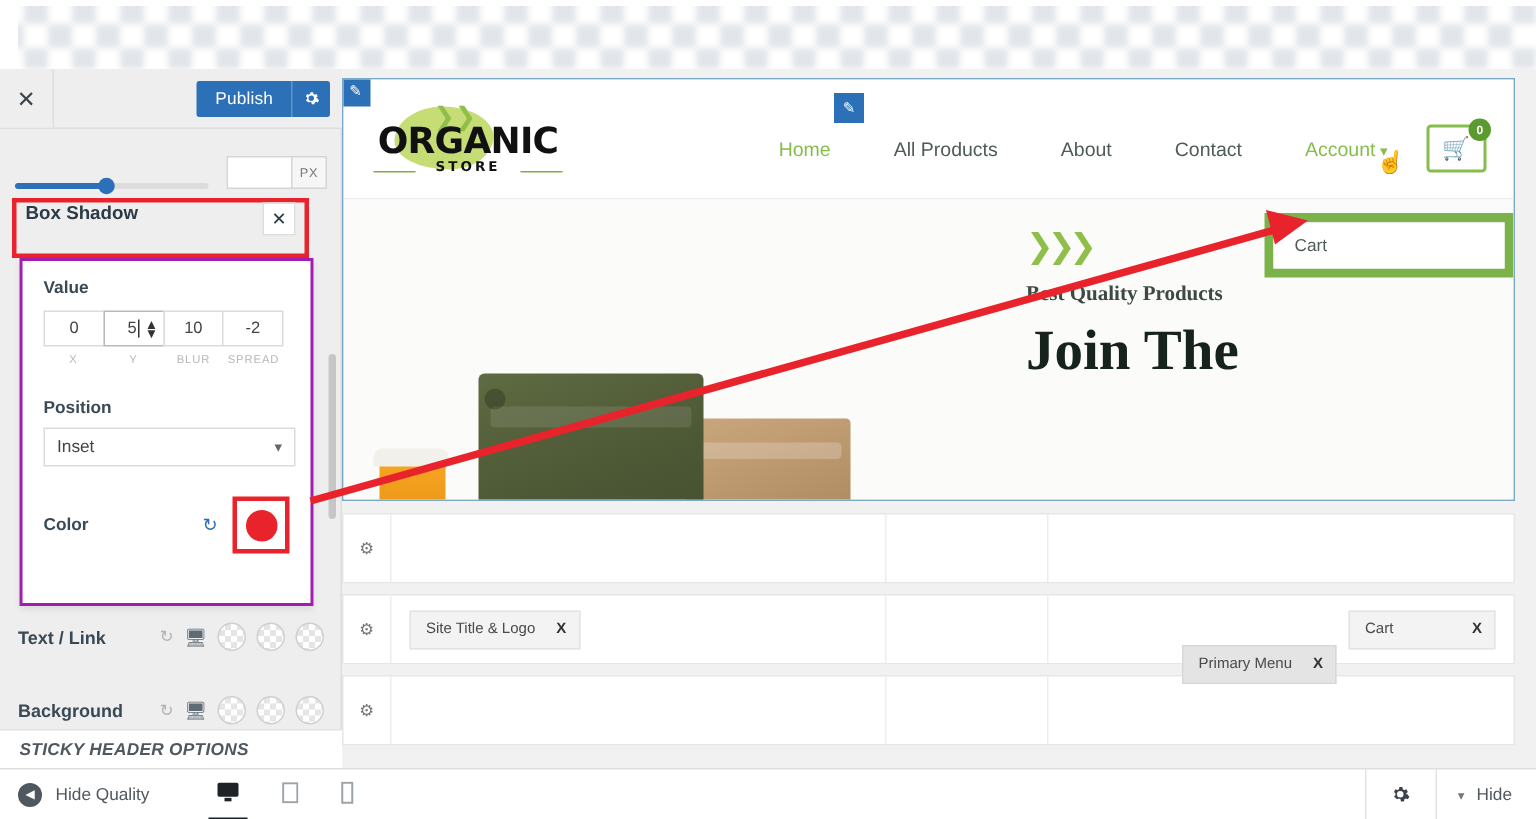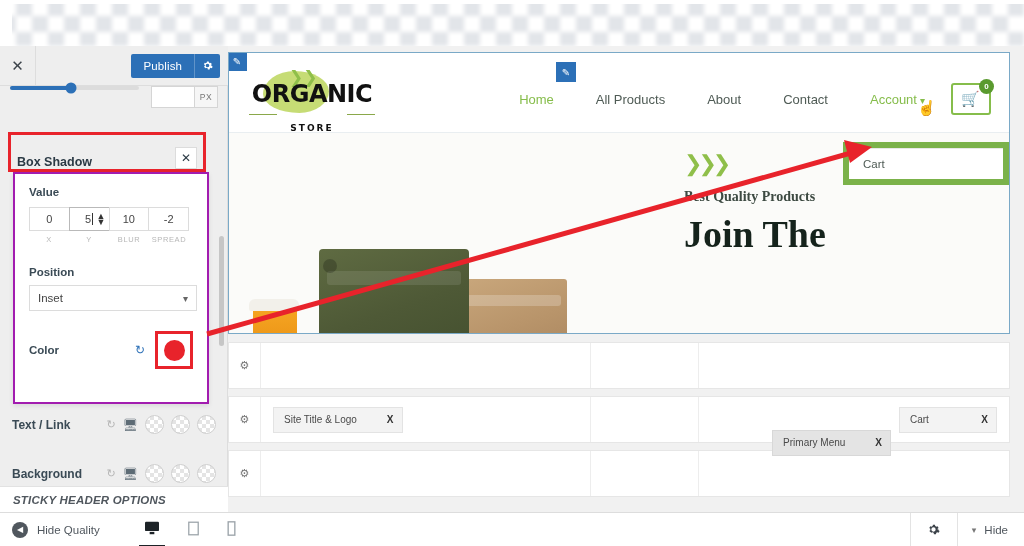--- a/index.html
+++ b/index.html
@@ -50,21 +50,21 @@
   }
   .publish-btn .pub-label { padding: 0 12px 0 13px; letter-spacing: .1px; }
   .publish-btn .pub-gear {
     border-left: 1px solid rgba(255,255,255,.25); width: 26px; height: 24px;
     display: flex; align-items: center; justify-content: center; font-size: 11px;
   }
 
   
   .slider-row {
     position: absolute; left: 0; top: 40px; width: 228px; height: 40px;
-    display: flex; align-items: flex-start; padding: 0 10px;
+    display: flex; align-items: flex-end; padding: 0 10px;
   }
   .slider-track {
     position: relative; flex: 1; height: 4px; background: #dcdcdc; border-radius: 2px;
     margin-right: 12px;
   }
   .slider-fill { position: absolute; left: 0; top: 0; height: 4px; width: 47%; background: #2c70b7; border-radius: 2px; }
   .slider-knob {
     position: absolute; left: 47%; top: 50%; transform: translate(-50%, -50%);
     width: 11px; height: 11px; border-radius: 50%; background: #2c70b7;
   }
@@ -77,21 +77,21 @@
     letter-spacing: .5px;
   }
 
   
   .bs-highlight {
     position: absolute; left: 8px; top: 86px; width: 198px; height: 40px;
     border: 3px solid #e8232b; background: #eeeeee;
   }
   .bs-header {
     position: absolute; left: 0; top: 0; width: 100%; height: 100%;
-    display: flex; align-items: flex-end; padding: 0 6px 0 6px;
+    display: flex; align-items: flex-start; padding: 0 6px 0 6px;
   }
   .bs-title { font-size: 12.5px; color: #2b3a45; font-weight: 600; }
   .bs-x {
     margin-left: auto; width: 22px; height: 22px; background: #fff; border: 1px solid #dcdcdc;
     display: flex; align-items: center; justify-content: center; font-size: 12px; color: #2b3a45;
     cursor: pointer;
   }
 
   
   .bs-popover {
@@ -188,21 +188,21 @@
     opacity: .95;
   }
   .logo-word {
     position: absolute; left: 0; top: 13px; width: 130px; text-align: center;
     font-family: "DejaVu Sans", sans-serif; font-weight: 700; font-size: 24px;
     color: #111; letter-spacing: -.5px;
   }
   .logo-sub {
     position: absolute; left: 0; top: 40px; width: 130px; text-align: center;
     font-family: "DejaVu Sans", sans-serif; font-weight: 700; font-size: 9px;
-    color: #111; letter-spacing: 2px; margin-top: 16px;
+    color: #111; letter-spacing: 2px;
   }
   .logo-rule-l, .logo-rule-r {
     position: absolute; top: 47px; height: 1px; background: #8aa84a;
   }
   .logo-rule-l { left: 2px; width: 28px; }
   .logo-rule-r { right: 2px; width: 28px; }
   .logo-leaf {
     position: absolute; left: 42px; top: 0px; font-size: 17px; color: #8fbf4a;
     transform: rotate(-18px);
   }
@@ -295,21 +295,21 @@
     width: 32px; display: flex; align-items: center; justify-content: center;
     font-size: 11px; color: #777; border-right: 1px solid #ededed; cursor: pointer;
   }
   .b-col { border-right: 1px solid #ededed; display: flex; align-items: center; padding: 0 12px; }
   .b-col.left { flex: 0 0 330px; }
   .b-col.center { flex: 0 0 108px; }
   .b-col.right { flex: 1; justify-content: flex-end; border-right: none; gap: 8px; }
   .chip {
     display: flex; align-items: center; height: 26px; background: #f3f3f3;
     border: 1px solid #e3e3e3; font-size: 10px; color: #4a4a4a; padding: 0 8px 0 10px;
-    cursor: pointer; gap: 30px;
+    cursor: pointer; gap: 14px;
   }
   .chip.dark { background: #e4e4e4; border-color: #d8d8d8; margin-top: 46px; }
   .chip-x { font-size: 10px; font-weight: 700; color: #333; cursor: pointer; }
 
   
   .bottom-bar {
     position: absolute; left: 0; bottom: 0; width: 1024px; height: 34px;
     background: #fff; border-top: 1px solid #ddd; display: flex; align-items: center;
   }
   .hide-controls { display: flex; align-items: center; padding-left: 12px; gap: 9px; cursor: pointer; }

